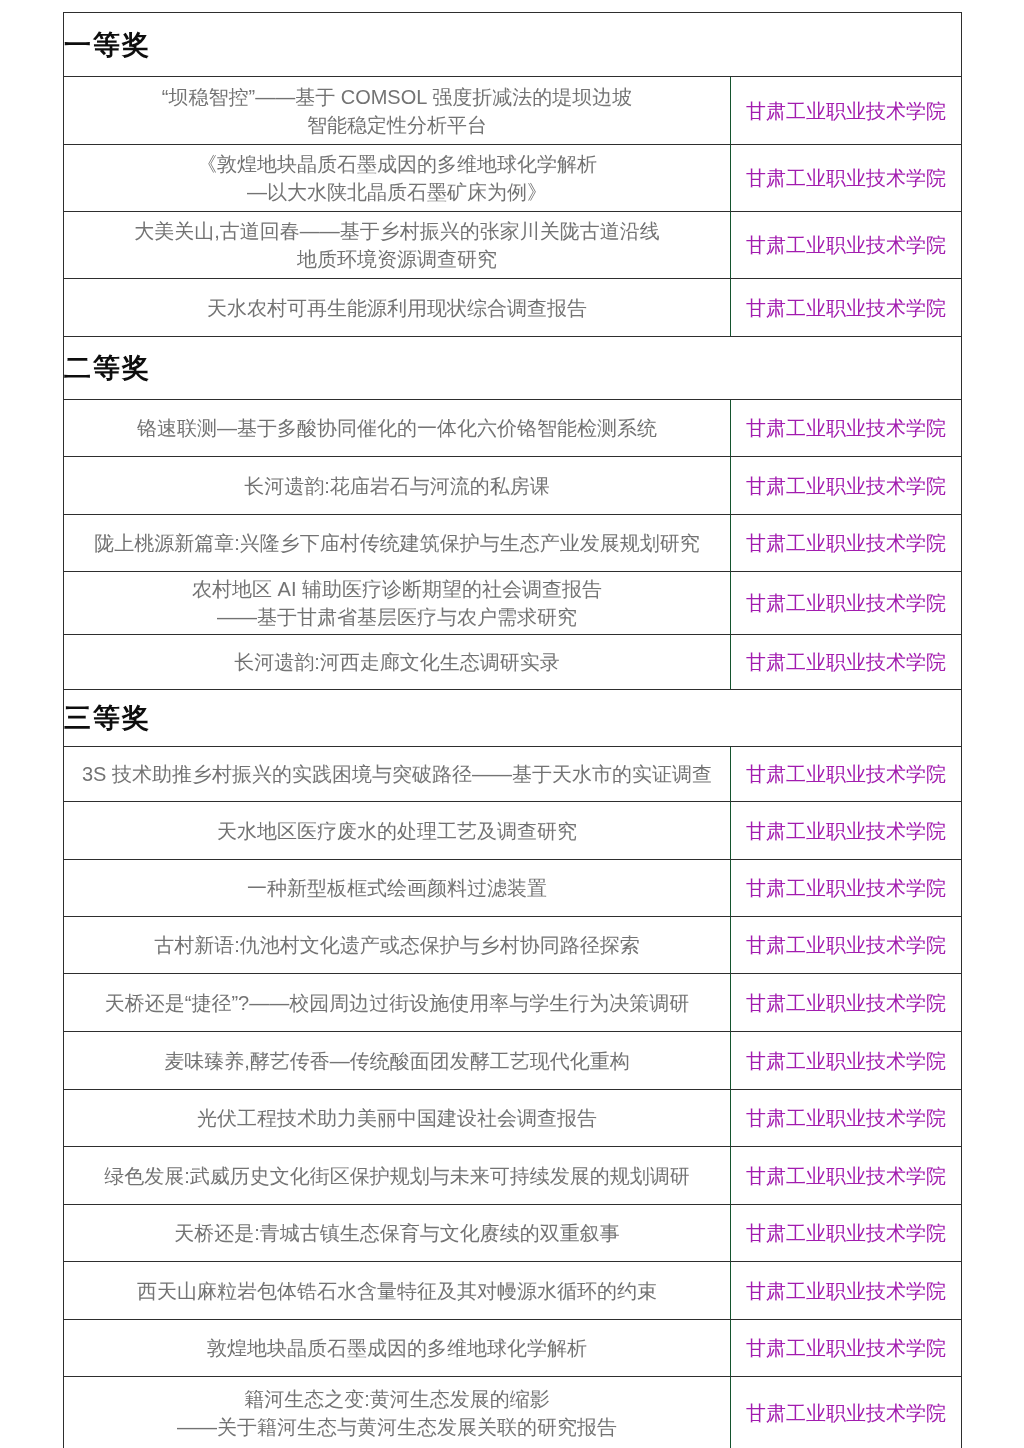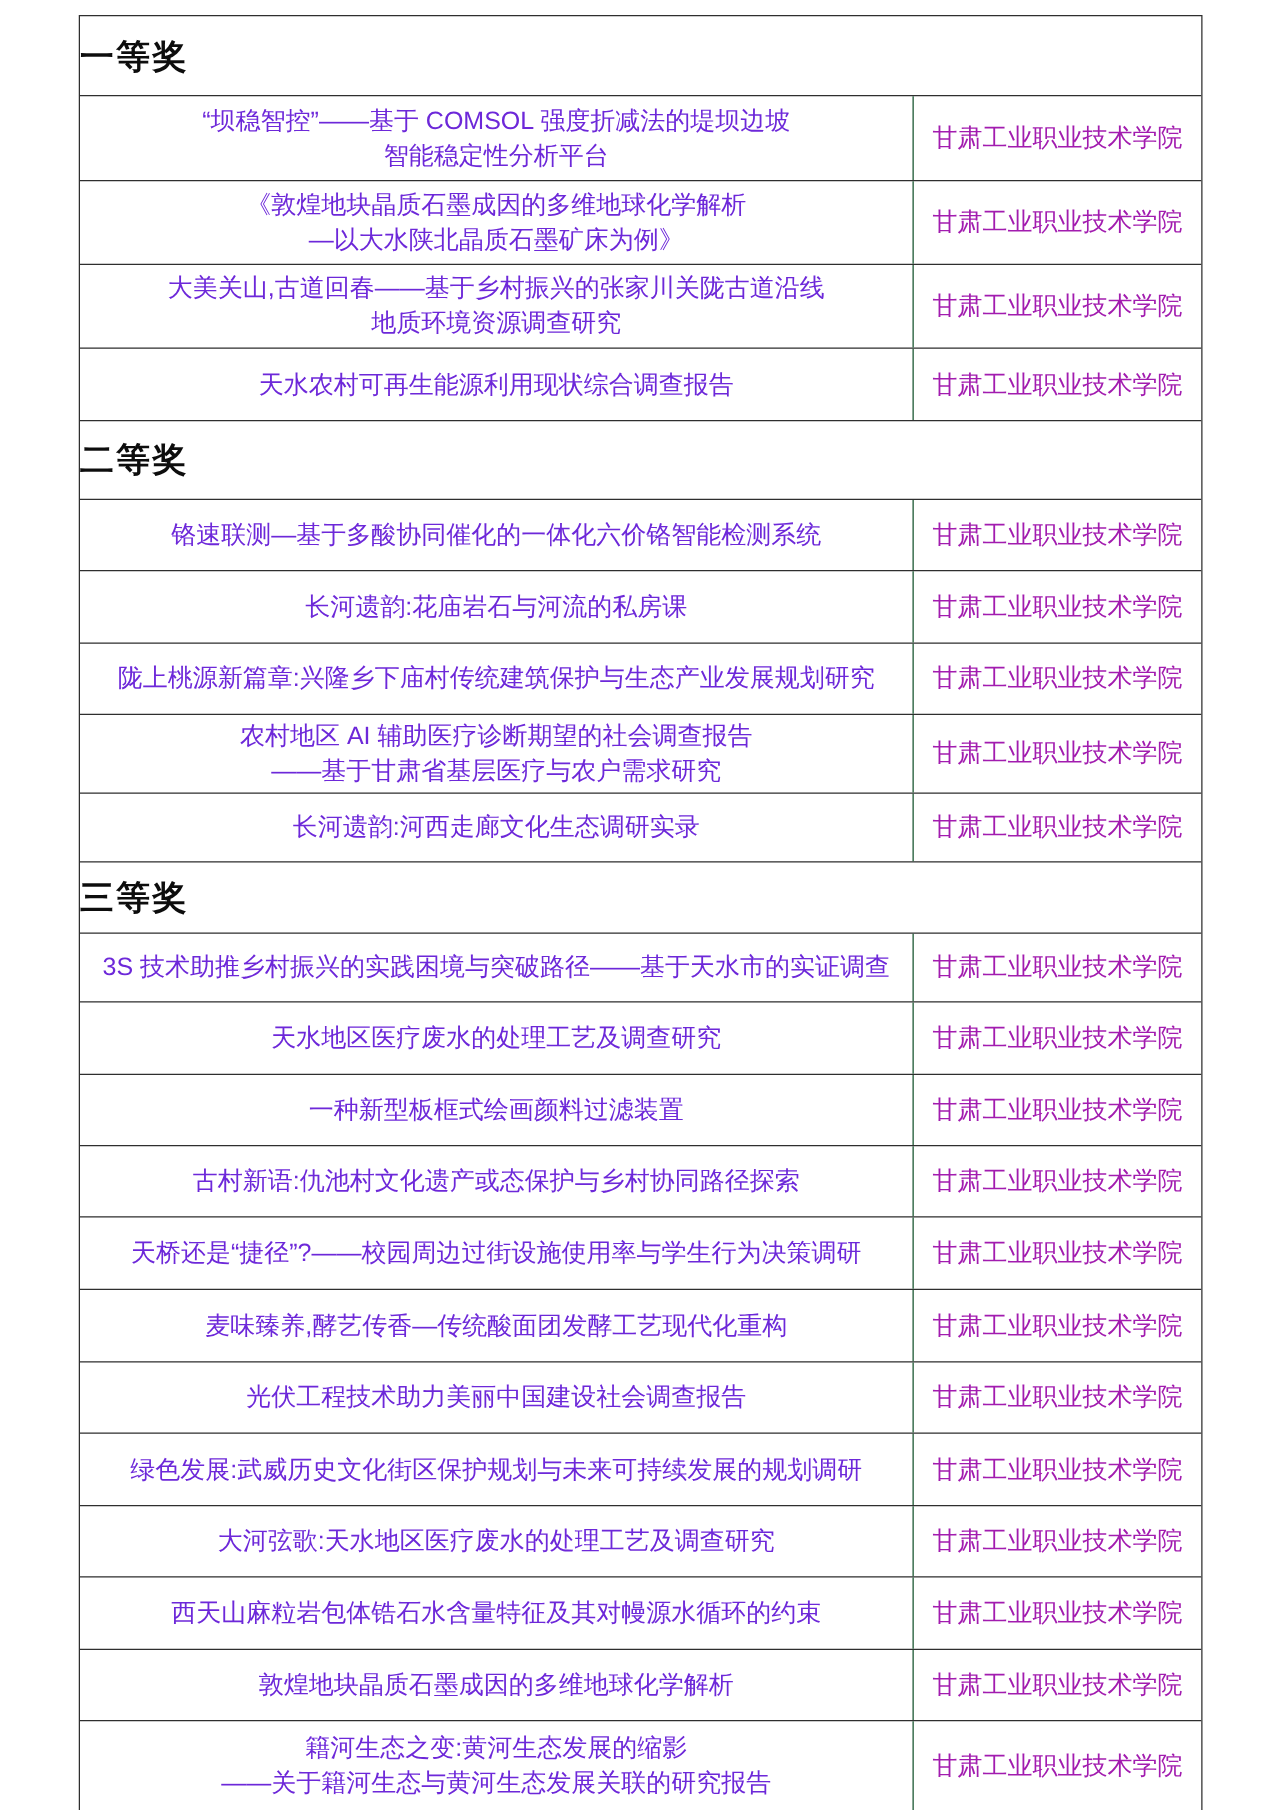--- a/index.html
+++ b/index.html
@@ -45,21 +45,21 @@
   .cell.title {
     flex: 1 1 auto;
     display: flex;
     flex-direction: column;
     justify-content: center;
     align-items: center;
     text-align: center;
     font-size: 20px;
     line-height: 28px;
     padding: 2px 4px;
-    color: #6d28d9;
+    color: #737373;
   }
   .cell.org {
     width: 231px;
     flex: 0 0 231px;
     border-left: 1px solid #14532d;
     display: flex;
     align-items: center;
     justify-content: center;
     text-align: center;
     font-size: 20px;
@@ -203,21 +203,21 @@
 
   <div class="row item" style="height:58px">
     <div class="cell title">
       <div>绿色发展:武威历史文化街区保护规划与未来可持续发展的规划调研</div>
     </div>
     <div class="cell org">甘肃工业职业技术学院</div>
   </div>
 
   <div class="row item" style="height:57px">
     <div class="cell title">
-      <div>大河弦歌:天水地区医疗废水的处理工艺及调查研究</div>
+      <div>天桥还是:青城古镇生态保育与文化赓续的双重叙事</div>
     </div>
     <div class="cell org">甘肃工业职业技术学院</div>
   </div>
 
   <div class="row item" style="height:58px">
     <div class="cell title">
       <div>西天山麻粒岩包体锆石水含量特征及其对幔源水循环的约束</div>
     </div>
     <div class="cell org">甘肃工业职业技术学院</div>
   </div>

